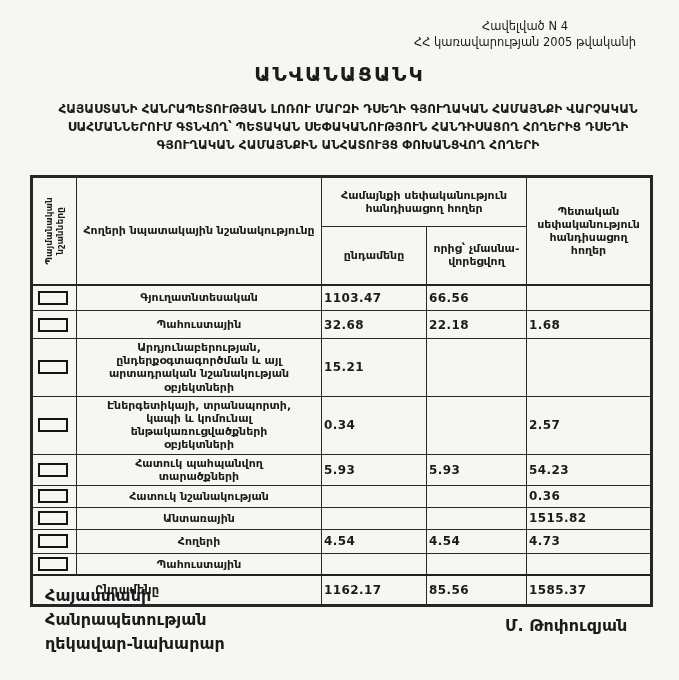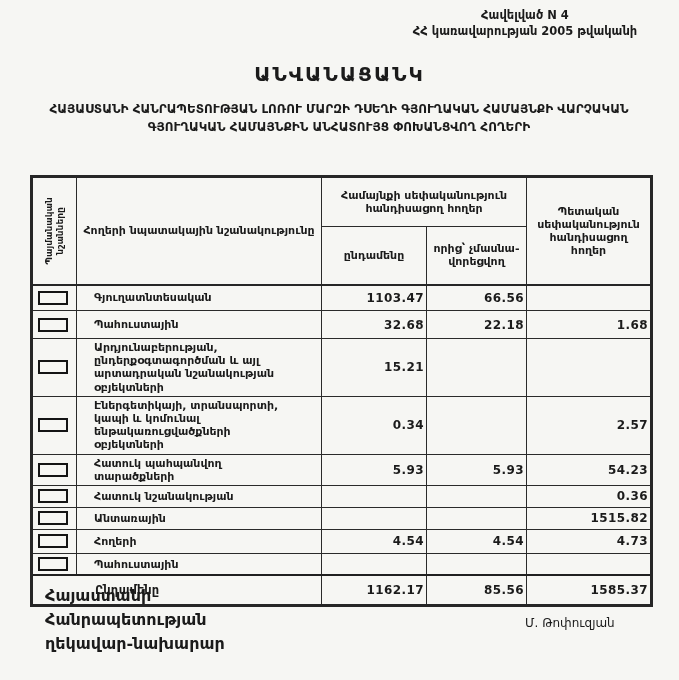--- a/index.html
+++ b/index.html
@@ -2,27 +2,27 @@
 <html><head>
 <meta charset="utf-8">
 <style>
   * { margin:0; padding:0; box-sizing:border-box; }
   html,body { width:679px; height:680px; overflow:hidden; }
   body { background:#f6f6f3; font-family:"DejaVu Sans", sans-serif; color:#1b1b1b; }
 
   .page { position:relative; width:679px; height:680px; background:#f6f6f3; }
 
   
-  .doc-note { position:absolute; top:8px; left:375px; width:300px;
-              text-align:center; font-size:11.5px; font-weight:700; line-height:1.35; }
+  .doc-note { position:absolute; top:19px; left:375px; width:300px;
+              text-align:center; font-size:11.5px; font-weight:400; line-height:1.35; }
 
   
   .doc-title { position:absolute; top:62px; left:0; width:679px; text-align:center;
                font-size:20px; font-weight:700; letter-spacing:2px; }
-  .doc-subtitle { position:absolute; top:100px; left:19px; width:640px; text-align:center;
+  .doc-subtitle { position:absolute; top:100px; left:28px; width:640px; text-align:center;
                   font-size:12px; font-weight:700; line-height:1.5; }
 
   
   .land-table { position:absolute; top:175px; left:30px; width:620px;
                 border-collapse:collapse; table-layout:fixed;
                 border:3px solid #262626; }
   .land-table th, .land-table td { border:1.6px solid #2a2a2a; vertical-align:middle; }
   .land-table thead th { font-size:11px; font-weight:700; text-align:center; padding:1px 4px; }
   .land-table thead tr.h-top { height:50px; }
   .land-table thead tr.h-sub { height:58px; }
@@ -41,48 +41,49 @@
   tbody tr:nth-child(5){ height:25px; }
   tbody tr:nth-child(6){ height:22px; }
   tbody tr:nth-child(7){ height:22px; }
   tbody tr:nth-child(8){ height:24px; }
   tbody tr:nth-child(9){ height:22px; }
   tbody td { border-top:2.2px solid #262626; border-bottom:2.2px solid #262626; }
 
   .sym-cell { text-align:left; }
   .sym-box { width:30px; height:14px; border:2.2px solid #141414; margin-left:5px; background:transparent; }
 
-  .label-cell { font-size:11px; font-weight:700; text-align:left;
+  .label-cell { font-size:11px; font-weight:700; text-align:center;
                 padding:2px 17px; line-height:1.2; }
-  .num-cell { font-size:12px; font-weight:700; text-align:right; letter-spacing:0.4px; padding:1px 2px; }
+  .num-cell { font-size:12px; font-weight:700; text-align:left; letter-spacing:0.4px; padding:1px 2px; }
 
   .total-row { height:30px; }
   .total-row td { border-top:2.6px solid #202020; }
   .total-label { font-size:11.5px; font-weight:700; text-align:left; padding-left:62px; }
 
   
   .doc-footer { position:absolute; top:584px; left:45px; width:260px;
                 font-size:16px; font-weight:700; line-height:1.5; }
   .doc-signature { position:absolute; top:616px; left:505px;
-                   font-size:12px; font-weight:400;margin-left:20px; }
+                   font-size:16px; font-weight:700; }
 </style>
 </head>
 <body>
 
 <div class="page">
 
   <div class="doc-note">
     <div>Հավելված N 4</div>
     <div>ՀՀ կառավարության 2005 թվականի</div>
   </div>
 
   <div class="doc-title">ԱՆՎԱՆԱՑԱՆԿ</div>
 
   <div class="doc-subtitle">
     <div>ՀԱՅԱՍՏԱՆԻ ՀԱՆՐԱՊԵՏՈՒԹՅԱՆ ԼՈՌՈՒ ՄԱՐԶԻ ԴՍԵՂԻ ԳՅՈՒՂԱԿԱՆ ՀԱՄԱՅՆՔԻ ՎԱՐՉԱԿԱՆ</div>
+    <div>ՍԱՀՄԱՆՆԵՐՈՒՄ ԳՏՆՎՈՂ՝ ՊԵՏԱԿԱՆ ՍԵՓԱԿԱՆՈՒԹՅՈՒՆ ՀԱՆԴԻՍԱՑՈՂ ՀՈՂԵՐԻՑ ԴՍԵՂԻ</div>
     <div>ԳՅՈՒՂԱԿԱՆ ՀԱՄԱՅՆՔԻՆ ԱՆՀԱՏՈՒՅՑ ՓՈԽԱՆՑՎՈՂ ՀՈՂԵՐԻ</div>
   </div>
 
   <table class="land-table">
     <colgroup>
       <col style="width:45px">
       <col style="width:245px">
       <col style="width:105px">
       <col style="width:100px">
       <col style="width:125px">

